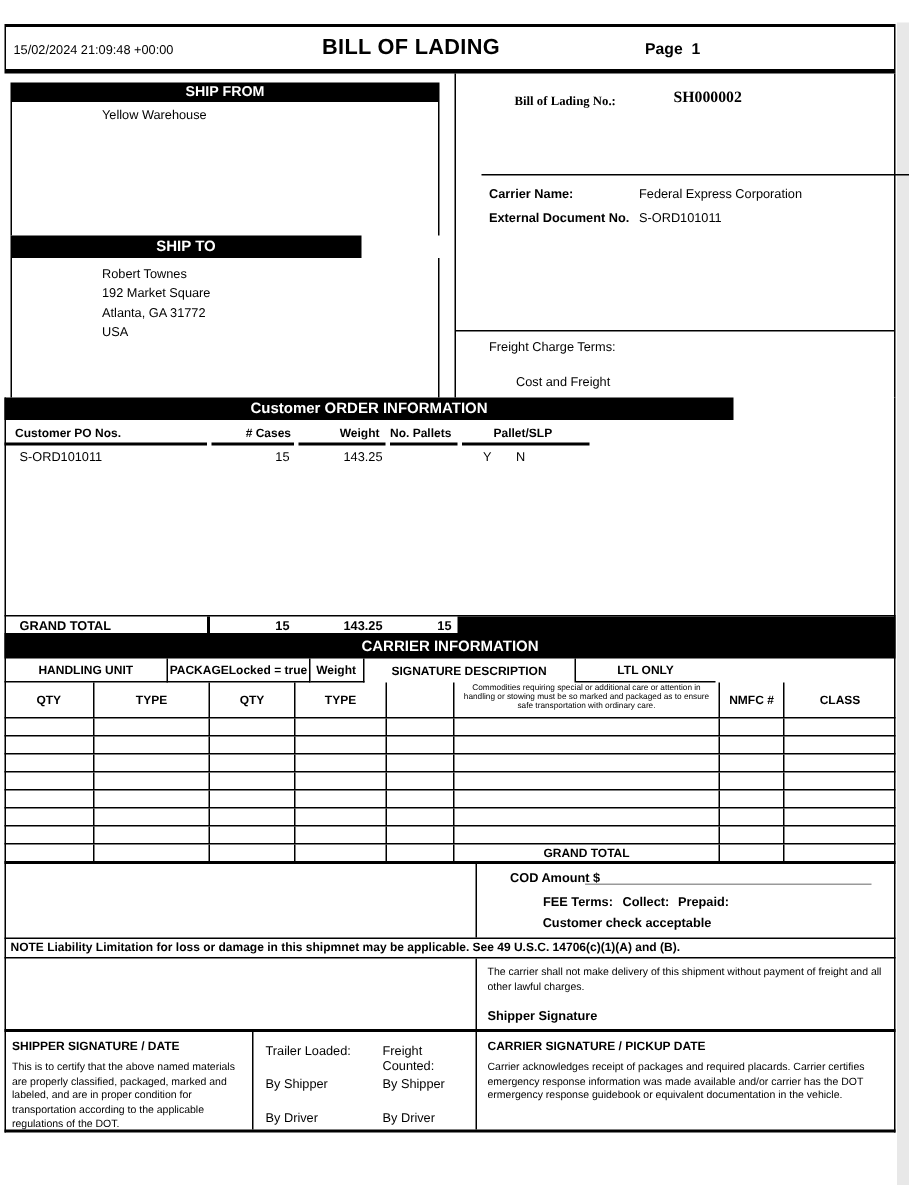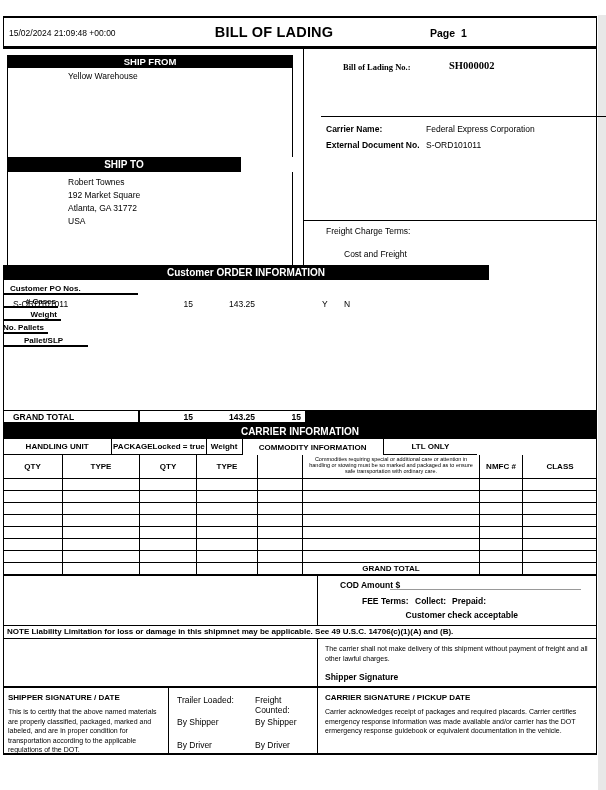--- a/index.html
+++ b/index.html
@@ -61,21 +61,21 @@
     <div class="abs" style="left:0;top:172px;width:100%;height:44px;">
       <span class="abs fs85" style="left:22px;top:5px;">Freight Charge Terms:</span>
       <span class="abs fs85" style="left:40px;top:28px;">Cost and Freight</span>
     </div>
   </div>
 
   <div class="abs" style="left:3px;top:265px;width:594px;height:490px;border-left:1.5px solid #000;border-right:1px solid #000;pointer-events:none;"></div>
 
   <div class="abs bar" style="left:3px;top:265px;width:486px;height:15px;font-size:10px;line-height:15px;">Customer ORDER INFORMATION</div>
 
-  <div class="abs row" style="left:3px;top:280px;width:470px;height:17px;padding-top:2px;flex-direction:column;">
+  <div class="abs row" style="left:3px;top:280px;width:470px;height:17px;padding-top:2px;">
     <div class="hl" style="width:135px;margin-right:3px;padding:2px 0 0 7px;">Customer PO Nos.</div>
     <div class="hl rt" style="width:55px;margin-right:3px;padding:2px 2px 0 0;"># Cases</div>
     <div class="hl rt" style="width:58px;margin-right:3px;padding:2px 4px 0 0;">Weight</div>
     <div class="hl" style="width:45px;margin-right:3px;padding:2px 0 0 0;">No. Pallets</div>
     <div class="hl" style="width:85px;margin-right:3px;padding:2px 0 0 21px;">Pallet/SLP</div>
   </div>
 
   <div class="abs fs85" style="left:3px;top:299px;width:594px;height:13px;">
     <span class="abs" style="left:10px;top:0;">S-ORD101011</span>
     <span class="abs rt" style="left:137px;top:0;width:53px;">15</span>
@@ -94,21 +94,21 @@
     <span class="abs b fs85 rt" style="left:255px;top:1px;width:43px;">15</span>
     <div class="abs" style="left:302px;top:0;width:292px;height:100%;background:#000;"></div>
   </div>
 
   <div class="abs bar" style="left:3px;top:424px;width:594px;height:15px;font-size:10px;line-height:15px;">CARRIER INFORMATION</div>
 
   <div class="abs row" style="left:3px;top:439px;width:474px;height:16px;">
     <div class="cell cth" style="width:137px;border-right-width:1.5px;border-bottom:1px solid #000;">HANDLING UNIT</div>
     <div class="cell cth" style="width:118px;border-right-width:1.5px;border-bottom:1px solid #000;">PACKAGELocked = true</div>
     <div class="cell cth" style="width:45px;border-right-width:1.5px;border-bottom:1px solid #000;">Weight</div>
-    <div class="cell cth" style="width:177px;border-right-width:1.5px;">COMMODITY INFORMATION</div>
+    <div class="cell cth" style="width:177px;border-right-width:1.5px;">SIGNATURE DESCRIPTION</div>
     <div class="cell cth" style="width:117px;border-bottom:1px solid #000;">LTL ONLY</div>
   </div>
 
   <div class="abs row" style="left:3px;top:455px;width:594px;height:24px;border-bottom:1.5px solid #000;">
     <div class="cell cth" style="width:60px;">QTY</div>
     <div class="cell cth" style="width:77px;border-right-width:1.5px;">TYPE</div>
     <div class="cell cth" style="width:57px;">QTY</div>
     <div class="cell cth" style="width:61px;border-right-width:1.5px;">TYPE</div>
     <div class="cell" style="width:45px;border-right-width:1.5px;"></div>
     <div class="cell note-sm" style="width:177px;border-right-width:1.5px;">Commodities requiring special or additional care or attention in handling or stowing must be so marked and packaged as to ensure safe transportation with ordinary care.</div>
@@ -200,21 +200,21 @@
     <div class="cell" style="width:74px;"></div>
   </div>
 
   <div class="abs" style="left:3px;top:576px;width:315px;height:49px;border-right:1.5px solid #000;"></div>
   <div class="abs" style="left:318px;top:576px;width:279px;height:49px;">
     <span class="abs b fs85" style="left:22px;top:4px;">COD Amount $</span>
     <div class="abs" style="left:72px;top:13px;width:191px;border-bottom:1px solid #999;"></div>
     <span class="abs b fs85" style="left:44px;top:20px;">FEE Terms:</span>
     <span class="abs b fs85" style="left:97px;top:20px;">Collect:</span>
     <span class="abs b fs85" style="left:134px;top:20px;">Prepaid:</span>
-    <span class="abs b fs85" style="left:0;top:34px;width:200px;text-align:right;">Customer check acceptable</span>
+    <span class="abs b fs85" style="left:0;top:34px;width:200px;text-align:center;">Customer check acceptable</span>
   </div>
 
   <div class="abs b fs8" style="left:3px;top:625px;width:594px;height:14px;border-top:1.5px solid #000;border-bottom:1.5px solid #000;line-height:12px;padding-left:4px;">NOTE Liability Limitation for loss or damage in this shipmnet may be applicable. See 49 U.S.C. 14706(c)(1)(A) and (B).</div>
 
   <div class="abs" style="left:3px;top:639px;width:594px;height:49px;border-bottom:2px solid #000;">
     <div class="abs" style="left:0;top:0;width:315px;height:100%;border-right:1.5px solid #000;"></div>
     <div class="abs fs7" style="left:322px;top:5px;width:268px;">The carrier shall not make delivery of this shipment without payment of freight and all other lawful charges.</div>
     <span class="abs b fs85" style="left:322px;top:33px;">Shipper Signature</span>
   </div>
 

